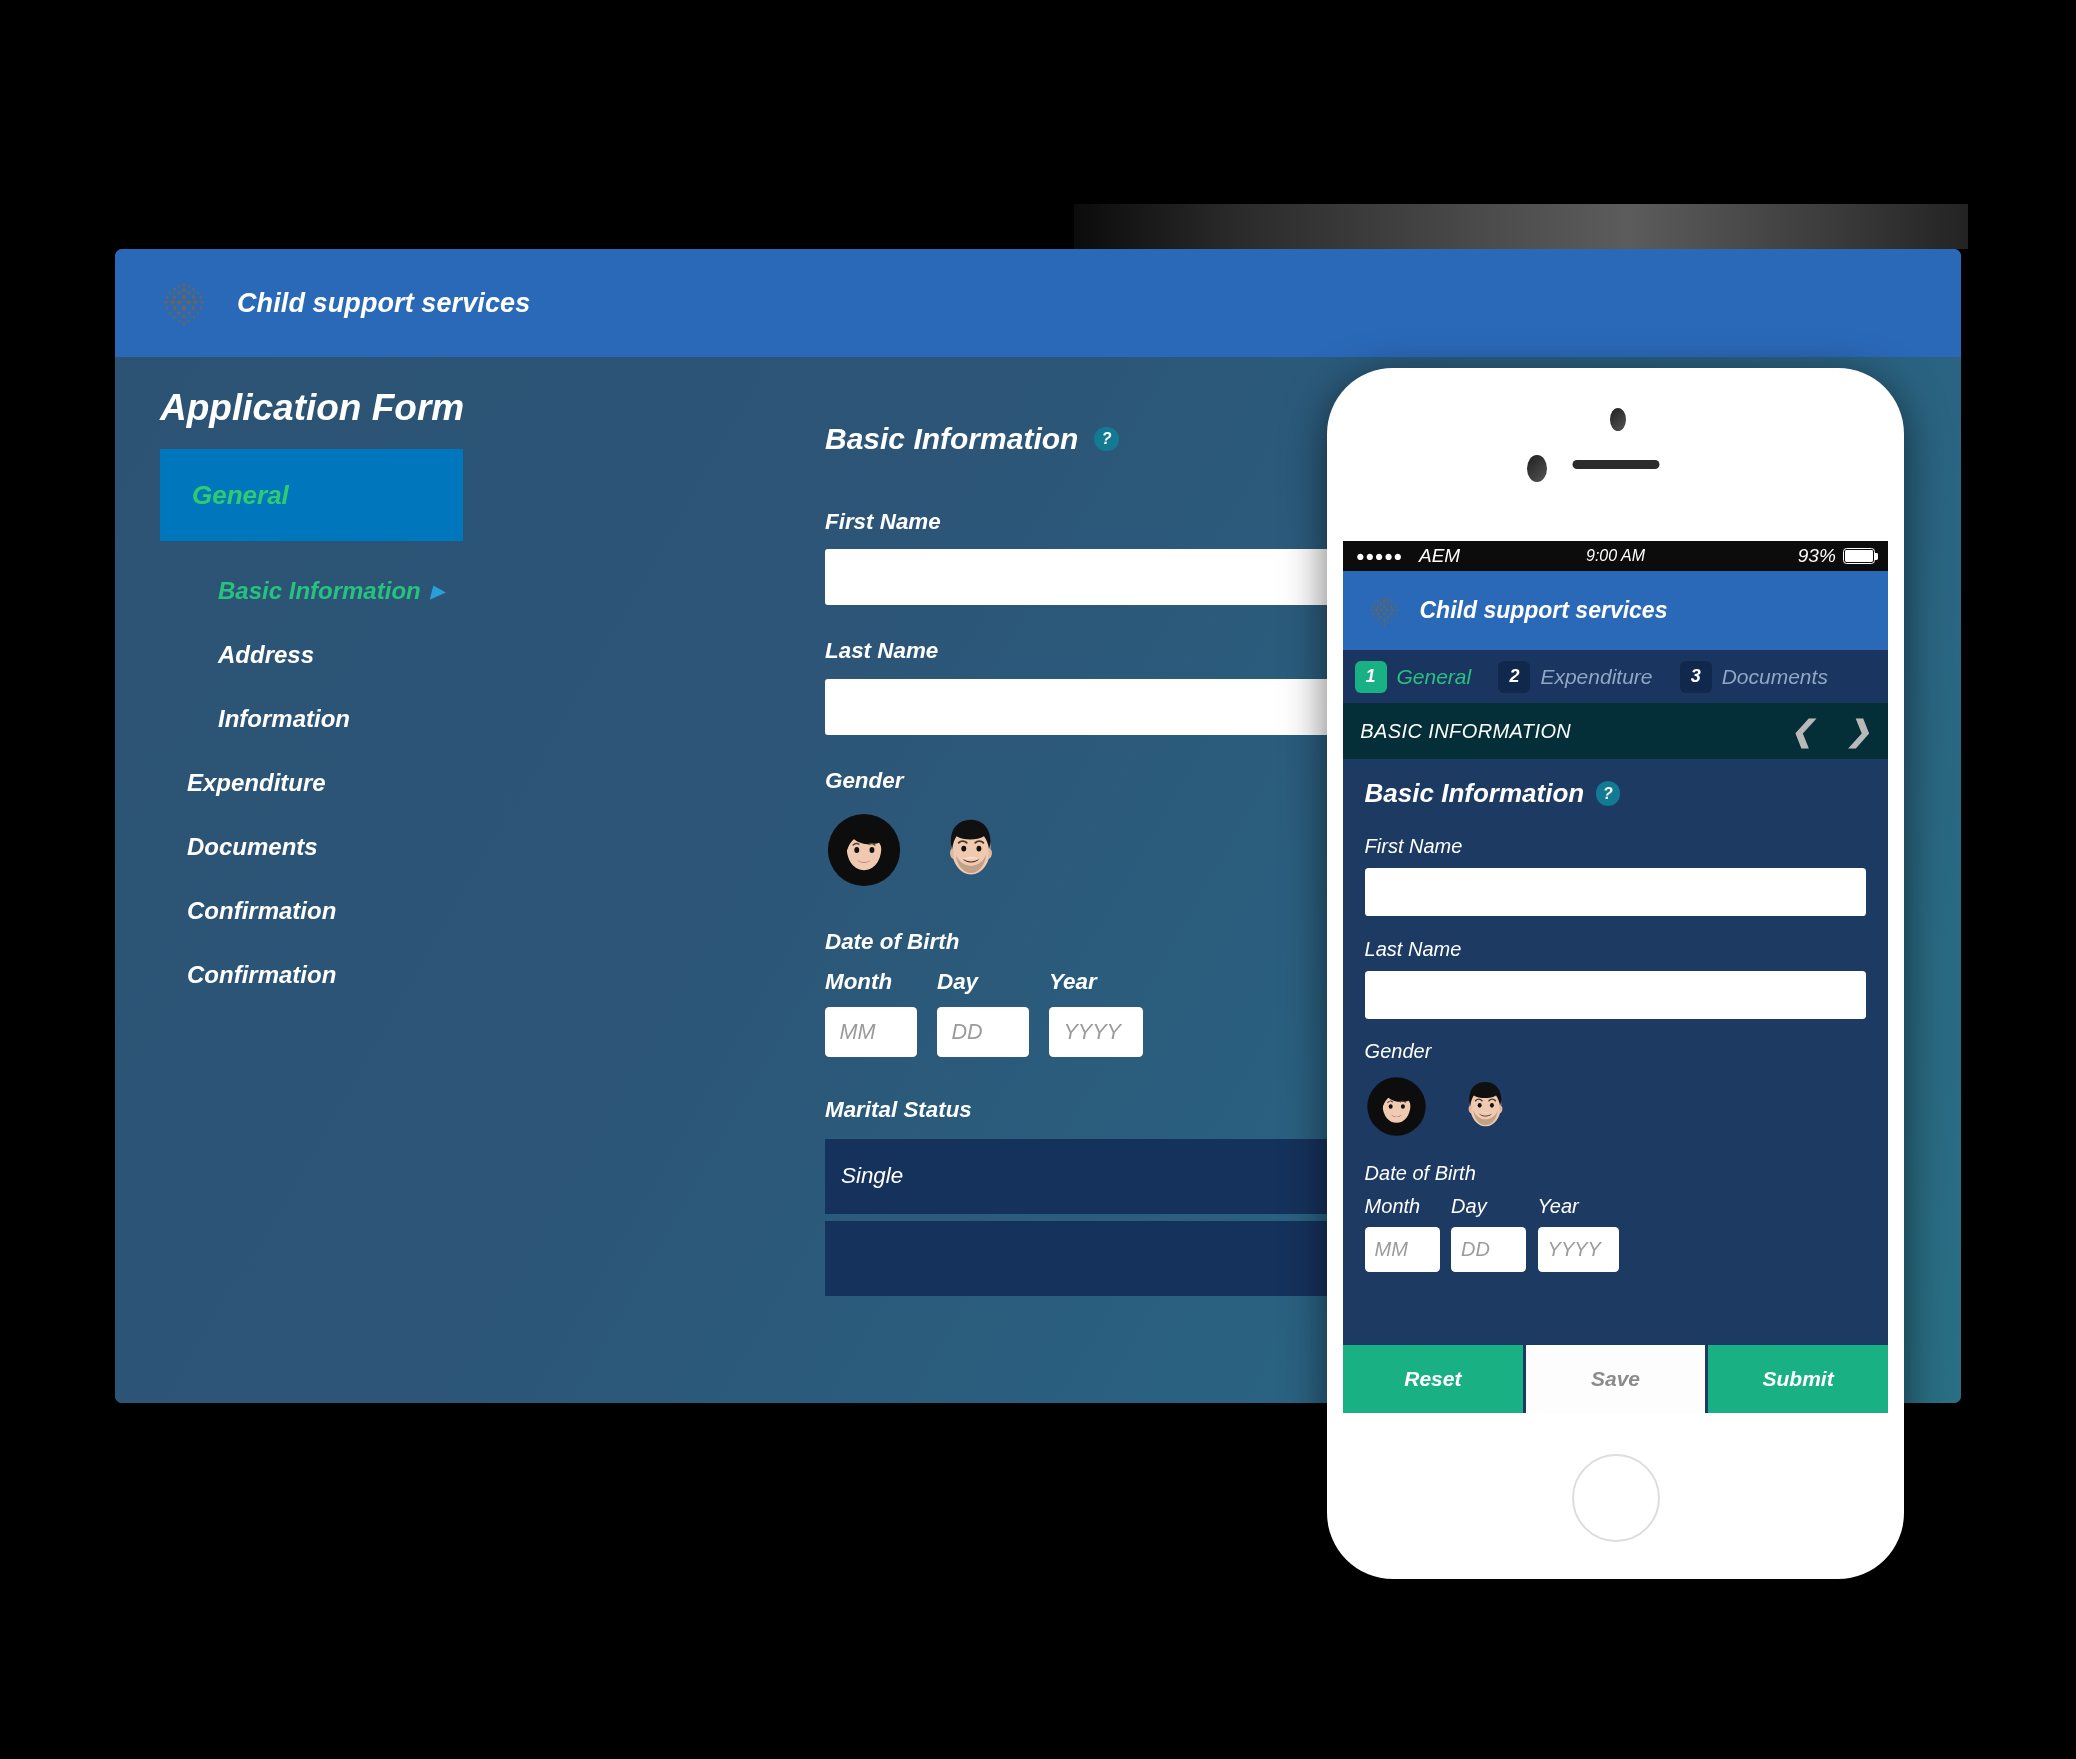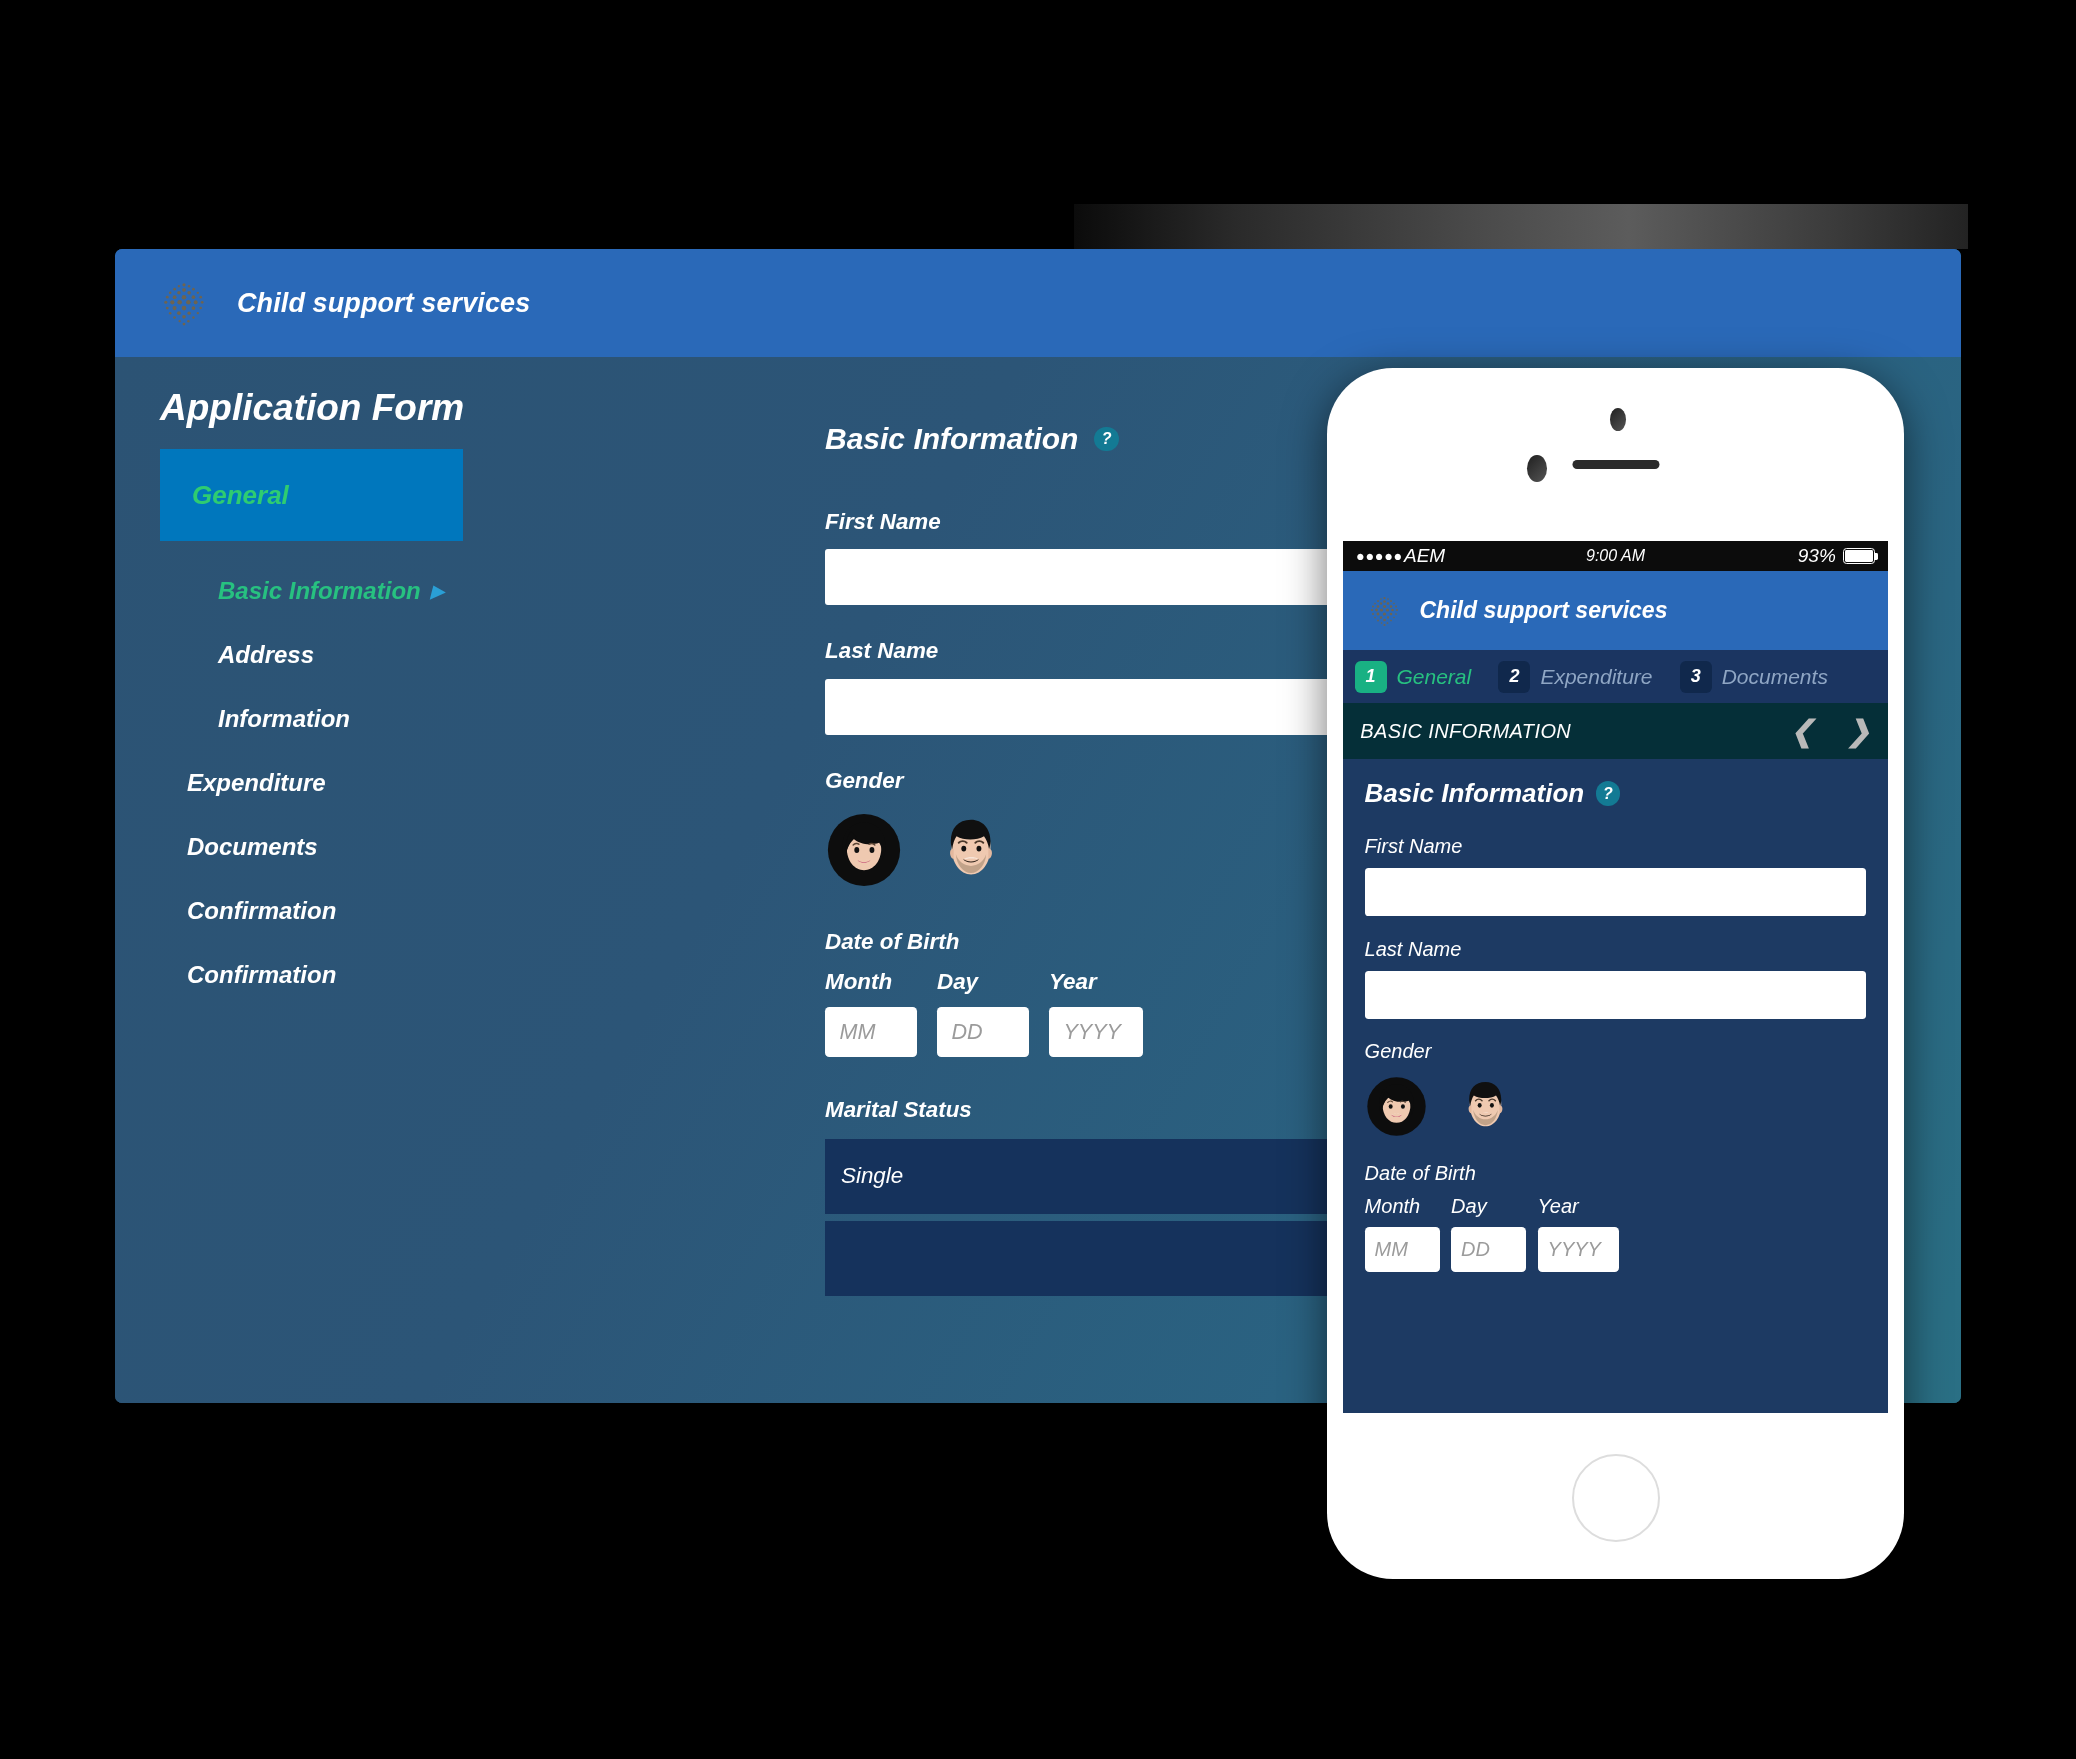--- a/index.html
+++ b/index.html
@@ -96,21 +96,21 @@
     border-radius: 50%; background: linear-gradient(135deg,#1f1f1f,#555); }
   .ph-home { position:absolute; left: 50%; bottom: 37px; transform: translateX(-50%);
     width: 88px; height: 88px; border-radius: 50%; border: 2.2px solid #dddddd; }
 
   .ph-screen { position:absolute; left: 16px; top: 173px; width: 545px; height: 872px;
     background:#1d3a63; overflow:hidden; }
 
   .ph-status { height: 30px; background:#0c0c0c; color:#fff; display:flex; align-items:center;
     padding: 0 13px; font-size: 19px; }
   .ph-dots { letter-spacing: 0.7px; font-size: 14.4px; }
-  .ph-carrier { margin-left: 1px; }
+  .ph-carrier { margin-left: 16px; }
   .ph-time { position:absolute; left:50%; transform: translateX(-50%); font-size: 16px; }
   .ph-right { margin-left:auto; display:flex; align-items:center; gap: 7.2px; }
   .batt { width: 32px; height: 16px; border:1.4px solid #fff; border-radius: 3.6px; position:relative; }
   .batt:after { content:""; position:absolute; right:-4.3px; top:4.3px; width:2.9px; height:6.5px; background:#fff; border-radius:0 1.4px 1.4px 0; }
   .batt i { position:absolute; left:1.4px; top:1.4px; bottom:1.4px; right:1.4px; background:#fff; border-radius:1.4px; display:block; }
 
   .ph-header { height: 79px; background:#2a69b8; display:flex; align-items:center; gap: 19px; padding-left: 24.5px; }
   .ph-logo { width: 33px; height: 33px; }
   .ph-brand { color:#fff; font-size: 23px; font-weight:bold; }
 
@@ -446,18 +446,23 @@
             <div class="cap">Day</div>
             <div class="ph-dobbox pw2">DD</div>
           </div>
           <div class="ph-dobcol">
             <div class="cap">Year</div>
             <div class="ph-dobbox pw3">YYYY</div>
           </div>
         </div>
       </div>
 
+      <div class="ph-actions">
+        <span class="ph-btn primary">Reset</span>
+        <span class="ph-btn neutral">Save</span>
+        <span class="ph-btn primary">Submit</span>
+      </div>
 
     </div>
   </div>
 
 </div>
 
 
 </body></html>

